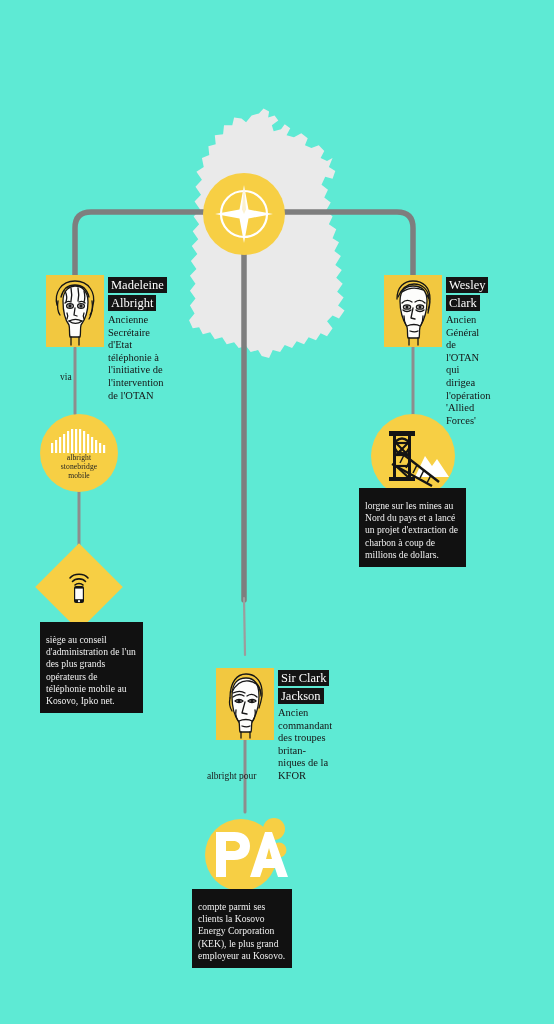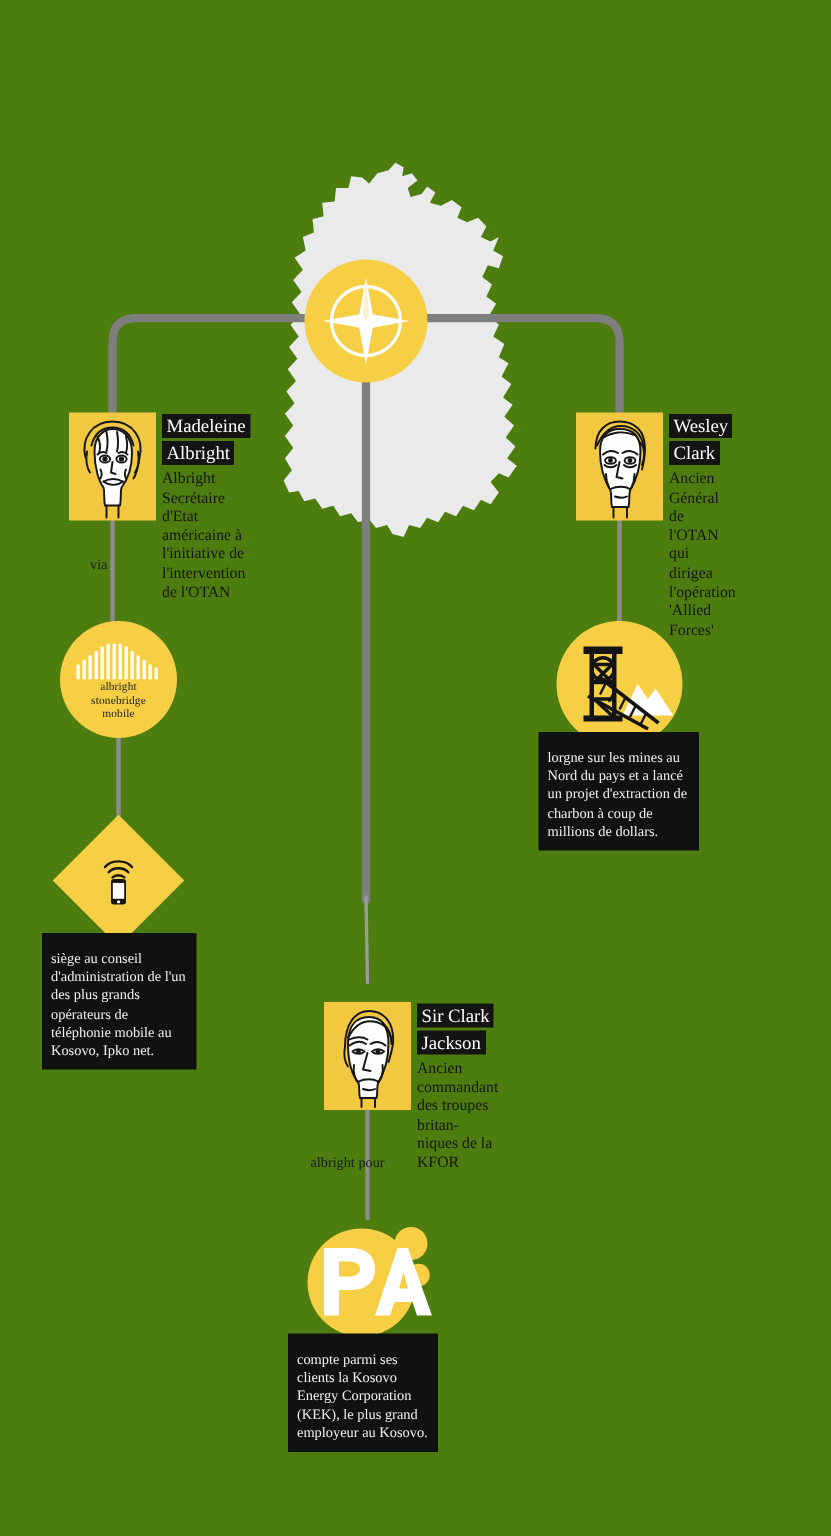--- a/index.html
+++ b/index.html
@@ -5,21 +5,21 @@
   * { box-sizing: border-box; margin: 0; padding: 0; }
   html, body {
     width: 554px; height: 1024px;
     background: #f7f7f6;
     font-family: "Liberation Serif", serif;
     overflow: hidden;
   }
   #stage {
     position: relative;
     width: 554px; height: 1024px;
-    background: #4d7c0f;
+    background: #5eead4;
   }
   .abs { position: absolute; }
 
   
   #map-layer { position:absolute; left:0; top:0; width:554px; height:1024px; }
 
   
   #lines-layer { position:absolute; left:0; top:0; width:554px; height:1024px; }
 
   
@@ -198,21 +198,21 @@
           <path d="M25,62 L25,70"></path>
           <path d="M33,62 L33,70"></path>
         </g>
       </svg>
     </div>
     <div class="person-text">
       <div class="name-wrap">
         <span class="name-tag">Madeleine</span><br>
         <span class="name-tag">Albright</span>
       </div>
-      <div class="role">Albright Secrétaire d'Etat américaine à l'initiative de l'intervention de l'OTAN</div>
+      <div class="role">Ancienne Secrétaire d'Etat téléphonie à l'initiative de l'intervention de l'OTAN</div>
     </div>
   </div>
 
   <div class="person" style="left:384px; top:275px;">
     <div class="portrait">
       <svg width="58" height="72" viewBox="0 0 58 72">
         <g fill="none" stroke="#161616" stroke-width="1.3" stroke-linecap="round" stroke-linejoin="round">
 
           <path d="M13,24 C13,12 20,6 29,6 C39,6 46,12 46,24 C46,30 45,34 44,38" fill="#f2c840"></path>
 
@@ -384,19 +384,19 @@
       <circle cx="76" cy="38" r="7.5" fill="#f7cf44"></circle>
 
       <path d="M13,20 L31,20 C42,20 47,26 47,34 C47,43 41,48 31,48 L23,48 L23,65 L13,65 Z
                M23,29 L23,39 L30,39 C34,39 37,37 37,34 C37,31 34,29 30,29 Z" fill="#ffffff"></path>
 
       <path d="M47,65 L57,65 L60,56 L72,56 L75,65 L85,65 L69,20 L62,20 Z
                M63,47 L66,36 L69,47 Z" fill="#ffffff"></path>
     </svg>
   </div>
 
-  <div class="caption" style="left:28px; top:622px; width:103px;">siège au conseil d'administration de l'un des plus grands opérateurs de téléphonie mobile au Kosovo, Ipko net.</div>
+  <div class="caption" style="left:40px; top:622px; width:103px;">siège au conseil d'administration de l'un des plus grands opérateurs de téléphonie mobile au Kosovo, Ipko net.</div>
 
   <div class="caption" style="left:359px; top:488px; width:107px;">lorgne sur les mines au Nord du pays et a lancé un projet d'extraction de charbon à coup de millions de dollars.</div>
 
   <div class="caption" style="left:192px; top:889px; width:100px;">compte parmi ses clients la Kosovo Energy Corporation (KEK), le plus grand employeur au Kosovo.</div>
 
 </div>
 
 </body></html>

